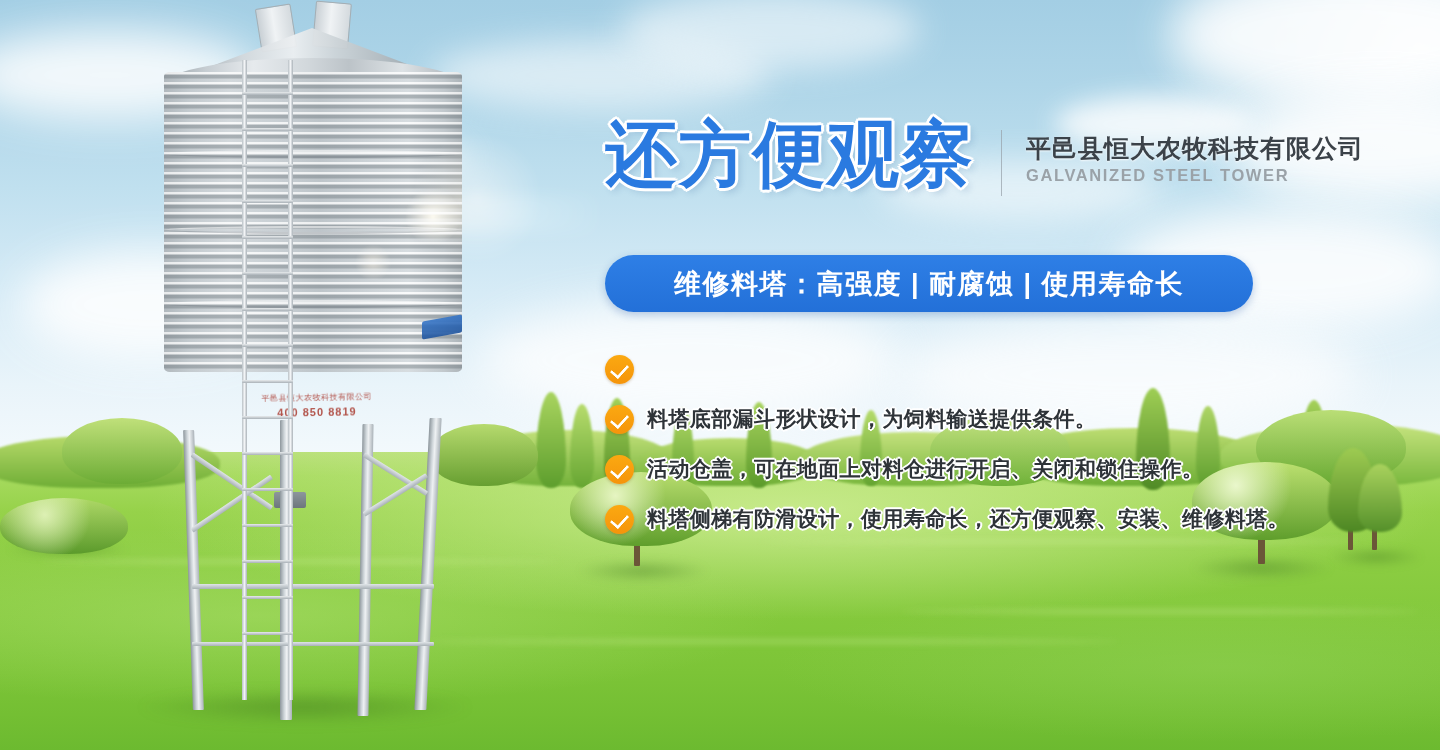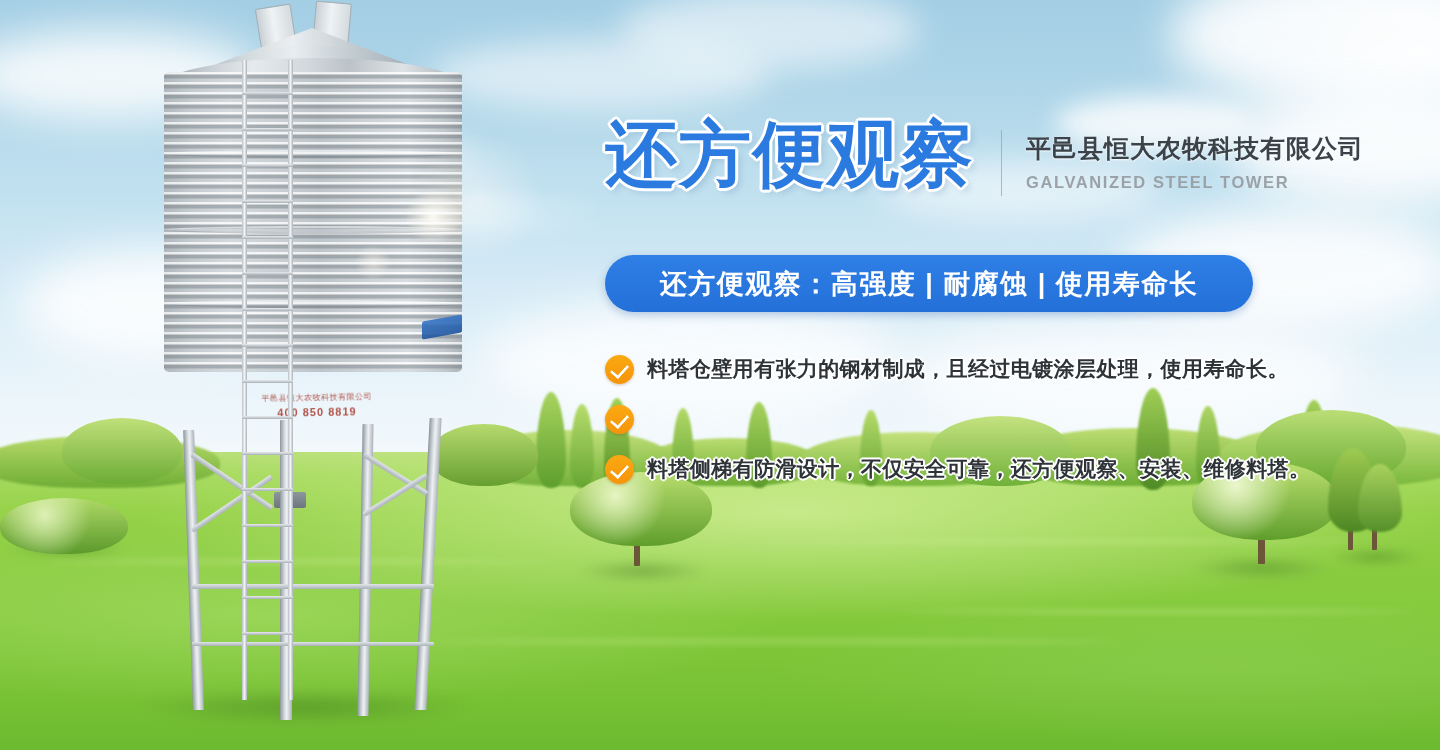--- a/index.html
+++ b/index.html
@@ -193,21 +193,21 @@
     width:1px; height:66px; background:#9aa4ac;
     margin:12px 0 0 26px; opacity:.75;
   }
   .company-block { margin:14px 0 0 24px; }
   .company-name {
     font-size:25px; font-weight:700; color:#3b4249; letter-spacing:1px;
     white-space:nowrap;
     text-shadow:0 1px 2px rgba(255,255,255,.8);
   }
   .company-sub {
-    margin-top:8px;
+    margin-top:1px;
     font-size:16.5px; font-weight:700; color:#9aa2a8;
     letter-spacing:1.6px; white-space:nowrap;
   }
 
   .advantage-pill {
     position:absolute; left:605px; top:255px;
     width:648px; height:57px; border-radius:29px;
     background:linear-gradient(to bottom,#2e7fe6,#2370d8);
     box-shadow:0 3px 9px rgba(30,80,160,.28);
     display:flex; align-items:center; justify-content:center;
@@ -379,31 +379,35 @@
     <div class="headline-row">
       <div class="main-title">还方便观察</div>
       <div class="title-divider"></div>
       <div class="company-block">
         <div class="company-name">平邑县恒大农牧科技有限公司</div>
         <div class="company-sub">GALVANIZED STEEL TOWER</div>
       </div>
     </div>
 
     <div class="advantage-pill">
-      <span>还方便观察：高强度 | 耐腐蚀 | 使用寿命长</span>
+      <span>维修料塔：高强度 | 耐腐蚀 | 使用寿命长</span>
     </div>
 
     <div class="feature-list">
-      <div class="feature-item">
-        <div class="check-icon"></div>
-        <div class="feature-text">料塔仓壁用有张力的钢材制成，且经过电镀涂层处理，使用寿命长。</div>
-      </div>
       <div class="feature-item">
         <div class="check-icon"></div>
       </div>
       <div class="feature-item">
         <div class="check-icon"></div>
-        <div class="feature-text">料塔侧梯有防滑设计，不仅安全可靠，还方便观察、安装、维修料塔。</div>
+        <div class="feature-text">料塔底部漏斗形状设计，为饲料输送提供条件。</div>
+      </div>
+      <div class="feature-item">
+        <div class="check-icon"></div>
+        <div class="feature-text">活动仓盖，可在地面上对料仓进行开启、关闭和锁住操作。</div>
+      </div>
+      <div class="feature-item">
+        <div class="check-icon"></div>
+        <div class="feature-text">料塔侧梯有防滑设计，使用寿命长，还方便观察、安装、维修料塔。</div>
       </div>
     </div>
 
   </div>
 </div>
 
 </body></html>

